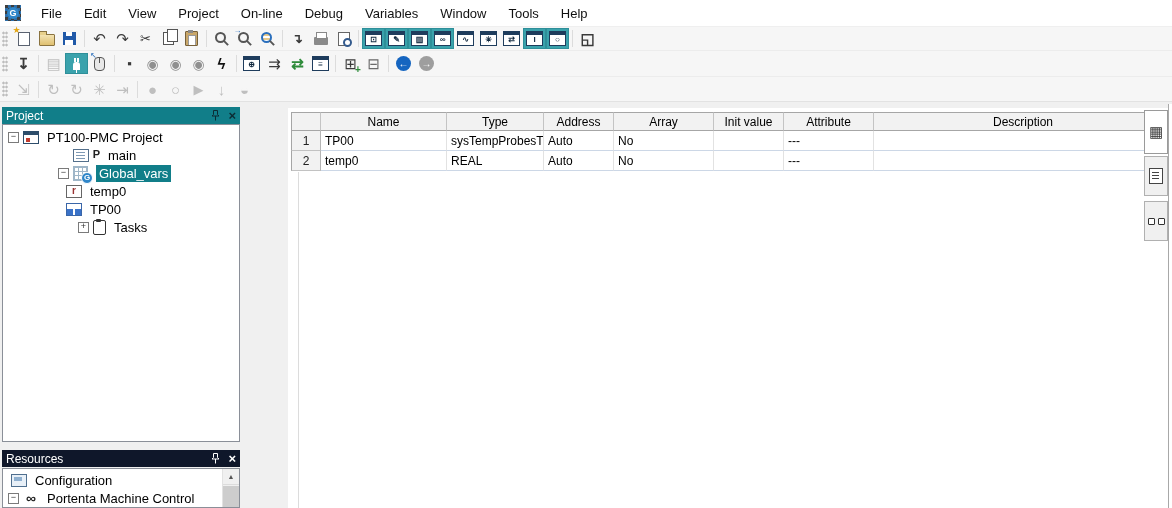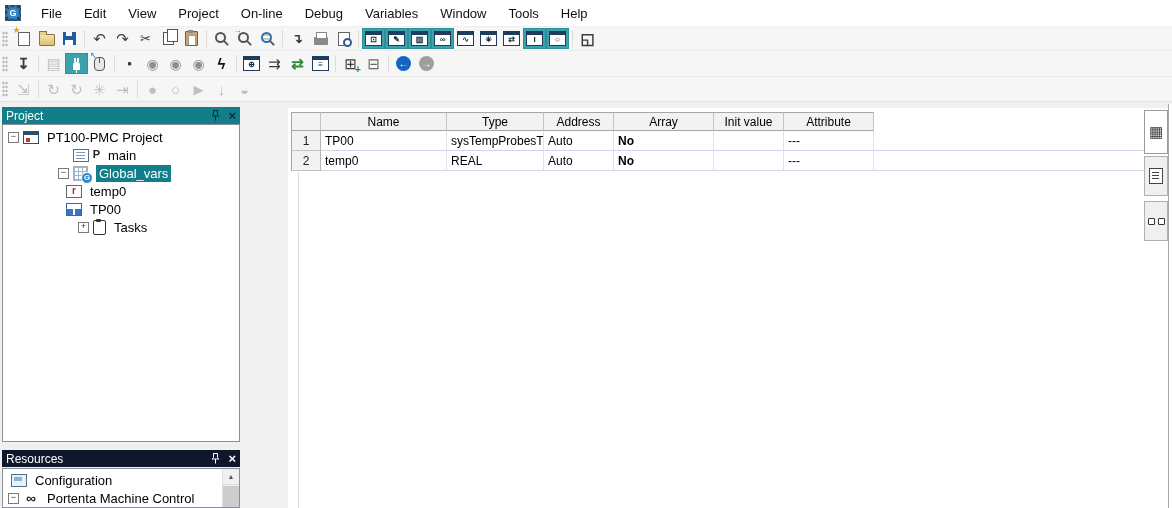--- a/index.html
+++ b/index.html
@@ -138,21 +138,21 @@
   .hcell:nth-child(1) { width:30px; border-left:1px solid #a6a6a6; }
   .hcell:nth-child(2) { width:126px; } .hcell:nth-child(3) { width:97px; } .hcell:nth-child(4) { width:70px; }
   .hcell:nth-child(5) { width:100px; } .hcell:nth-child(6) { width:70px; } .hcell:nth-child(7) { width:90px; }
   .hcell:nth-child(8) { width:299px; }
   .grow { display:flex; }
   .gcell { height:20px; line-height:20px; font-size:12px; padding-left:4px; box-sizing:border-box; background:#fff;
            border-right:1px solid #e2e2e2; border-bottom:1px solid #ccd7e6; overflow:hidden; white-space:nowrap; color:#000; }
   .gcell:nth-child(1) { width:30px; background:#f2f2f2; text-align:center; padding:0; color:#222;
            border-left:1px solid #a6a6a6; border-right:1px solid #b5b5b5; border-bottom:1px solid #c2c2c2; }
   .gcell:nth-child(2) { width:126px; } .gcell:nth-child(3) { width:97px; } .gcell:nth-child(4) { width:70px; }
-  .gcell:nth-child(5) { width:100px;font-weight:bold; } .gcell:nth-child(6) { width:70px; } .gcell:nth-child(7) { width:90px; }
+  .gcell:nth-child(5) { width:100px; } .gcell:nth-child(6) { width:70px; } .gcell:nth-child(7) { width:90px; }
   .gcell:nth-child(8) { width:299px; border-right:1px solid #c8c8c8; }
 
   
   .rtabs { position:absolute; left:1144px; top:110px; width:24px; }
   .rtab { width:22px; height:38px; background:#f0f0f0; border:1px solid #b0b0b0; margin-bottom:2px;
           display:flex; align-items:center; justify-content:center; color:#333; font-size:15px; }
   .rtab.on { background:#fff; border-color:#9a9a9a; height:42px; }
   .rtab:nth-child(3) { margin-top:5px; }
   .rtab .g { position:relative; display:flex; align-items:center; justify-content:center; }
   .rtab.doc .g { width:12px; height:14px; border:1px solid #444; background:#fff; }
@@ -456,20 +456,21 @@
   <div class="grid">
     <div class="ghead" data-list="grid.columns">
 
     <span class="hcell"></span>
         <span class="hcell">Name</span>
         <span class="hcell">Type</span>
         <span class="hcell">Address</span>
         <span class="hcell">Array</span>
         <span class="hcell">Init value</span>
         <span class="hcell">Attribute</span>
+        <span class="hcell">Description</span>
       </div>
     <div class="gbody" data-list="grid.rows">
 
         <div class="grow">
           <span class="gcell">1</span>
           <span class="gcell">TP00</span>
           <span class="gcell">sysTempProbesT</span>
           <span class="gcell">Auto</span>
           <span class="gcell">No</span>
           <span class="gcell"></span>

